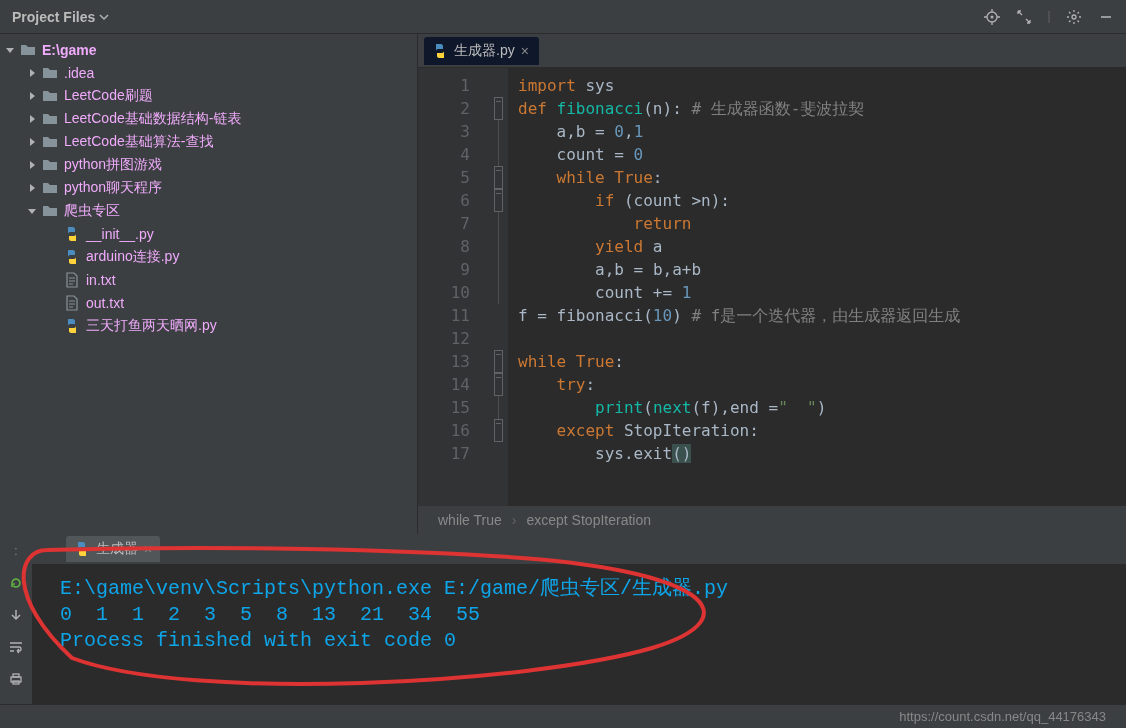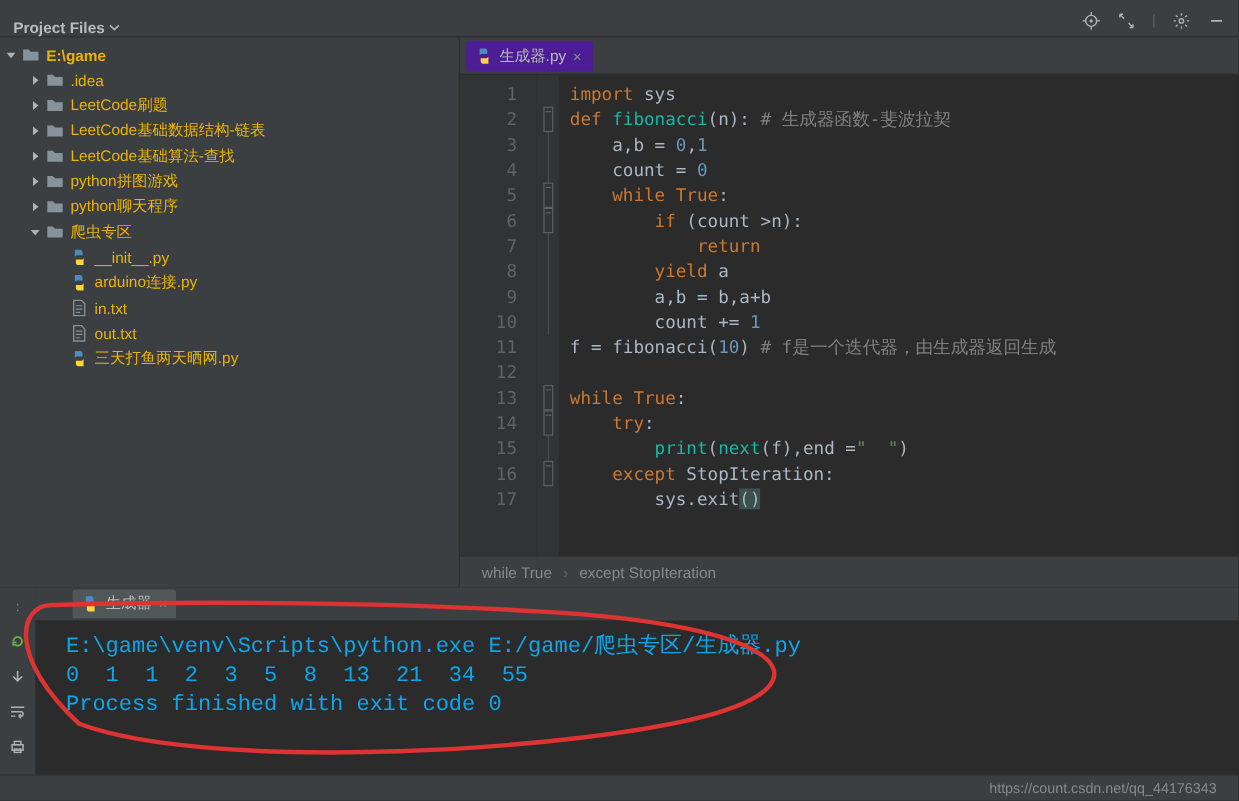--- a/index.html
+++ b/index.html
@@ -1,37 +1,37 @@
 <!DOCTYPE html>
 <html><head>
 <meta charset="utf-8">
 <style>
 html,body{margin:0;padding:0;background:#2b2b2b;color:#a9b7c6;font-family:"Segoe UI",sans-serif;font-size:14px;width:1126px;height:728px;overflow:hidden}
 *{box-sizing:border-box}
-.toolbar{height:34px;background:#3c3f41;border-bottom:1px solid #2b2b2b;display:flex;align-items:flex-end;padding:0 6px;gap:4px}
+.toolbar{height:34px;background:#3c3f41;border-bottom:1px solid #2b2b2b;display:flex;align-items:center;padding:0 6px;gap:4px}
 .tbtn{width:28px;height:28px;display:flex;align-items:center;justify-content:center;color:#afb1b3;cursor:pointer}
 .tbtn svg{width:16px;height:16px}
 .project-label{color:#bbbbbb;font-weight:bold;padding:0 6px;display:flex;align-items:center;gap:4px;cursor:pointer}
 .project-label .chev{width:10px;height:10px}
 .spacer{flex:1}
 
 .main{display:flex;height:calc(100% - 228px)}
 
 .sidebar{width:418px;background:#3c3f41;border-right:1px solid #2b2b2b;overflow:auto}
 .tree{padding:4px 0}
 .tree-row{display:flex;align-items:center;height:23px;padding-right:8px;cursor:pointer}
 .tree-row .indent{display:inline-block}
 .tree-row .caret{width:12px;height:12px;margin-right:4px;flex-shrink:0}
 .tree-row .icon{width:16px;height:16px;margin-right:6px;flex-shrink:0}
-.tree-row .label{color:#eab308;white-space:nowrap}
+.tree-row .label{color:#f0abfc;white-space:nowrap}
 .tree-row.bold .label{font-weight:bold}
 
 .editor-pane{flex:1;display:flex;flex-direction:column;background:#2b2b2b;min-width:0}
 .tabs{height:34px;background:#3c3f41;display:flex;align-items:center;padding-left:6px;border-bottom:1px solid #2b2b2b}
-.tab{height:28px;background:#4c1d95;color:#bbbbbb;display:flex;align-items:center;padding:0 10px 0 8px;gap:6px;border-top-left-radius:3px;border-top-right-radius:3px;cursor:pointer}
+.tab{height:28px;background:#0f172a;color:#bbbbbb;display:flex;align-items:center;padding:0 10px 0 8px;gap:6px;border-top-left-radius:3px;border-top-right-radius:3px;cursor:pointer}
 .tab .close{color:#8a8a8a;font-size:14px;cursor:pointer}
 .editor-body{flex:1;display:flex;overflow:hidden;font-family:Consolas,Menlo,monospace;font-size:16px;line-height:23px}
 .gutter{width:70px;background:#313335;color:#606366;text-align:right;padding:6px 18px 0 0;user-select:none}
 .gutter div{height:23px}
 .fold-col{width:20px;background:#313335;padding-top:6px}
 .fold-col div{height:23px;display:flex;align-items:center;justify-content:center}
 .fold-mark{width:9px;height:9px;border:1px solid #606366;position:relative}
 .fold-mark.minus::after{content:"";position:absolute;left:1px;right:1px;top:3px;border-top:1px solid #606366}
 .fold-line{width:1px;height:100%;background:#4d4d4d}
 .code{flex:1;padding:6px 0 0 10px;white-space:pre;color:#a9b7c6;overflow:auto}

